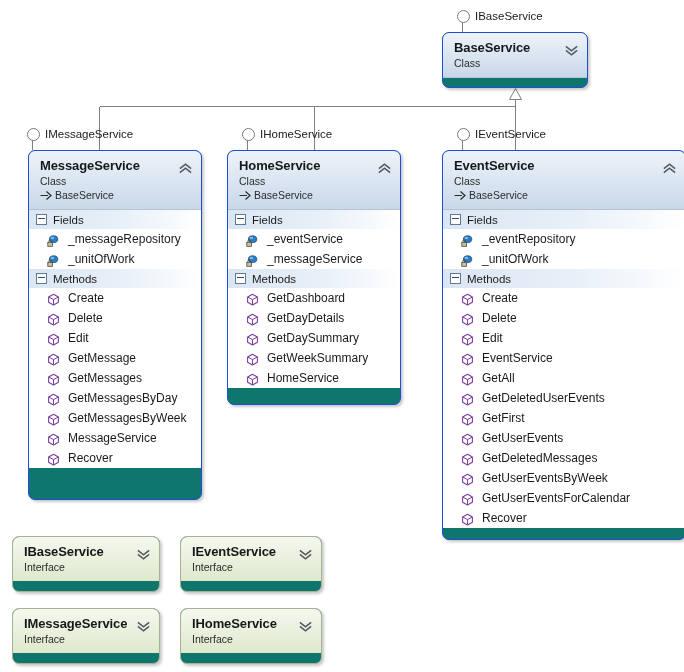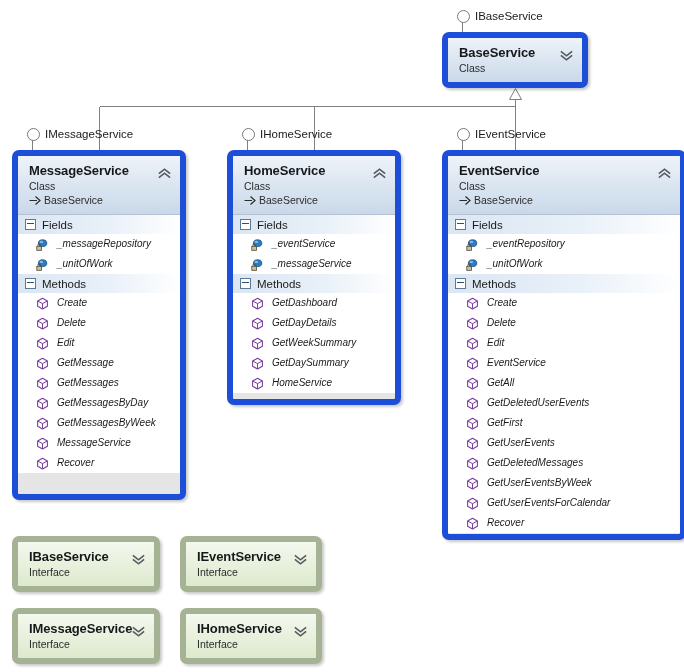--- a/index.html
+++ b/index.html
@@ -45,23 +45,23 @@
   }
   .lolli-label {
     font-size: 11.5px;
     color: #1a1a1a;
     line-height: 1;
   }
 
   
   .shape {
     position: absolute;
-    border: 6px solid #1d4ed8;
+    border: 1px solid #1d4ed8;
     border-radius: 7px;
-    background: #e5e5e5;
+    background: #0f766e;
     box-shadow: 2px 2px 3px rgba(0,0,0,0.22);
     overflow: hidden;
     box-sizing: border-box;
   }
   .shape-head {
     position: relative;
     padding: 7px 9px 7px 11px;
     box-sizing: border-box;
   }
   .shape.klass .shape-head {
@@ -135,24 +135,23 @@
     background: #2f4f6b;
   }
 
   
   .member {
     display: flex;
     align-items: center;
     gap: 8px;
     height: 20px;
     padding-left: 18px;
-    font-size: 10px;
+    font-size: 12px;
     color: #1a1a1a;
     line-height: 20px;
-    font-style: italic;
   }
   .member-name { white-space: nowrap; }
 
   .icon-slot {
     width: 13px; height: 13px;
     flex: 0 0 auto;
     position: relative;
   }
 </style>
 </head>
@@ -189,21 +188,21 @@
               <path d="M1.5 1.8 L6.5 5.8 L11.5 1.8" fill="none" stroke="#555b61" stroke-width="1.6" stroke-linecap="square"></path>
               <path d="M1.5 5.8 L6.5 9.8 L11.5 5.8" fill="none" stroke="#555b61" stroke-width="1.6" stroke-linecap="square"></path>
             </svg></div>
         </div>
       </div>
       <div class="lollipop" style="left: 27px; top: 128px;">
         <div class="lolli-circle"></div>
         <div class="lolli-label">IMessageService</div>
       </div>
       <div style="position: absolute; left: 32px; top: 140px; width: 1px; height: 10px; background: rgb(128, 128, 128);"></div>
-      <div class="shape klass" style="left: 12px; top: 150px; width: 174px; height: 350px;">
+      <div class="shape klass" style="left: 28px; top: 150px; width: 174px; height: 350px;">
         <div class="shape-head">
           <div class="shape-title">MessageService</div>
           <div class="shape-kind">Class</div>
           <div class="shape-base">
             <span style="display: inline-flex;">
               <svg viewBox="0 0 12 10" width="12" height="10">
                 <path d="M0.5 5.5 L8 5.5" stroke="#2b2b2b" stroke-width="1.2" fill="none"></path>
                 <path d="M6.5 1.5 L11 5.5 L6.5 9.5" stroke="#2b2b2b" stroke-width="1.2" fill="none"></path>
               </svg>
             </span>
@@ -380,29 +379,29 @@
                 <path d="M6.5 6.6 L2.0 4.2 M6.5 6.6 L11.0 4.2" stroke="#7b3fa0" stroke-width="1" fill="none"></path>
               </svg></span>
             <span class="member-name">GetDayDetails</span>
           </div>
           <div class="member">
             <span class="icon-slot"><svg viewBox="0 0 13 13" width="13" height="13">
                 <path d="M6.5 1.3 L11.4 4.1 L11.4 9.2 L6.5 12 L1.6 9.2 L1.6 4.1 Z" fill="#ffffff" stroke="#7b3fa0" stroke-width="1.1" stroke-linejoin="round"></path>
                 <path d="M6.5 6.6 L6.5 11.6" stroke="#7b3fa0" stroke-width="1"></path>
                 <path d="M6.5 6.6 L2.0 4.2 M6.5 6.6 L11.0 4.2" stroke="#7b3fa0" stroke-width="1" fill="none"></path>
               </svg></span>
+            <span class="member-name">GetDaySummary</span>
+          </div>
+          <div class="member">
+            <span class="icon-slot"><svg viewBox="0 0 13 13" width="13" height="13">
+                <path d="M6.5 1.3 L11.4 4.1 L11.4 9.2 L6.5 12 L1.6 9.2 L1.6 4.1 Z" fill="#ffffff" stroke="#7b3fa0" stroke-width="1.1" stroke-linejoin="round"></path>
+                <path d="M6.5 6.6 L6.5 11.6" stroke="#7b3fa0" stroke-width="1"></path>
+                <path d="M6.5 6.6 L2.0 4.2 M6.5 6.6 L11.0 4.2" stroke="#7b3fa0" stroke-width="1" fill="none"></path>
+              </svg></span>
             <span class="member-name">GetWeekSummary</span>
-          </div>
-          <div class="member">
-            <span class="icon-slot"><svg viewBox="0 0 13 13" width="13" height="13">
-                <path d="M6.5 1.3 L11.4 4.1 L11.4 9.2 L6.5 12 L1.6 9.2 L1.6 4.1 Z" fill="#ffffff" stroke="#7b3fa0" stroke-width="1.1" stroke-linejoin="round"></path>
-                <path d="M6.5 6.6 L6.5 11.6" stroke="#7b3fa0" stroke-width="1"></path>
-                <path d="M6.5 6.6 L2.0 4.2 M6.5 6.6 L11.0 4.2" stroke="#7b3fa0" stroke-width="1" fill="none"></path>
-              </svg></span>
-            <span class="member-name">GetDaySummary</span>
           </div>
           <div class="member">
             <span class="icon-slot"><svg viewBox="0 0 13 13" width="13" height="13">
                 <path d="M6.5 1.3 L11.4 4.1 L11.4 9.2 L6.5 12 L1.6 9.2 L1.6 4.1 Z" fill="#ffffff" stroke="#7b3fa0" stroke-width="1.1" stroke-linejoin="round"></path>
                 <path d="M6.5 6.6 L6.5 11.6" stroke="#7b3fa0" stroke-width="1"></path>
                 <path d="M6.5 6.6 L2.0 4.2 M6.5 6.6 L11.0 4.2" stroke="#7b3fa0" stroke-width="1" fill="none"></path>
               </svg></span>
             <span class="member-name">HomeService</span>
           </div>
         </div>

